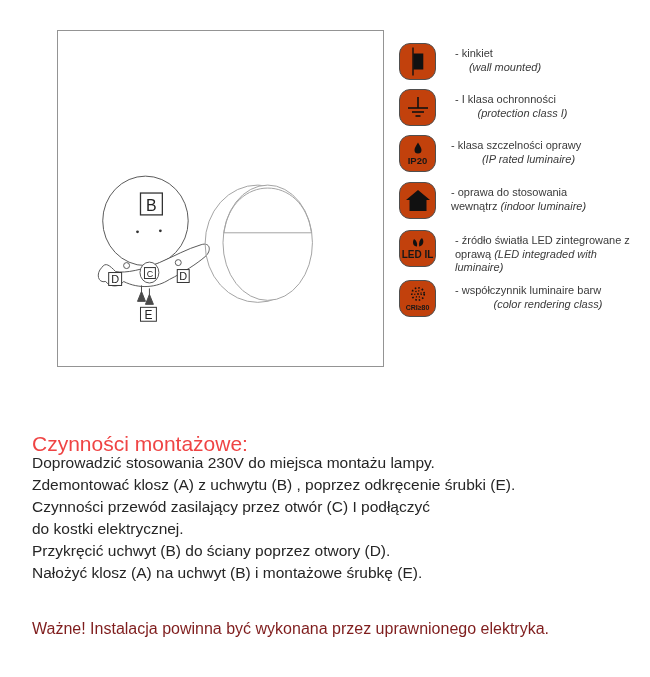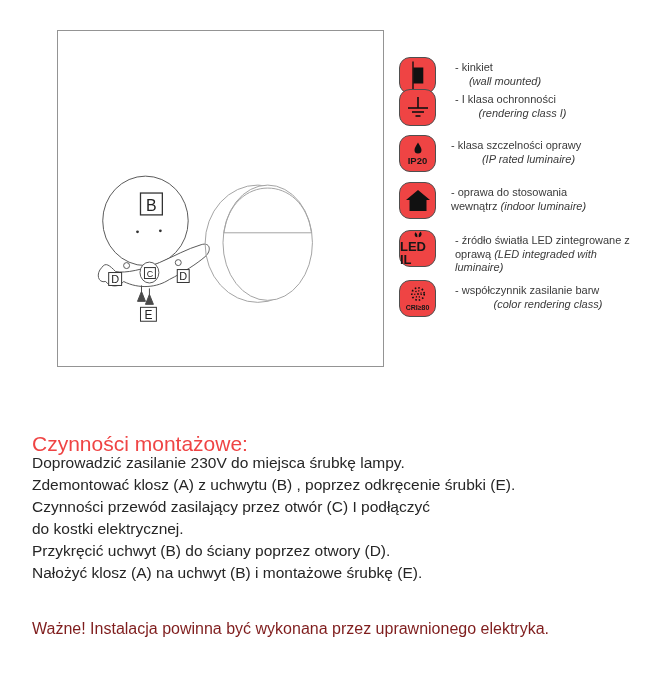--- a/index.html
+++ b/index.html
@@ -10,30 +10,30 @@
   
   .diagram-panel{
     position:absolute;left:57px;top:30px;width:327px;height:337px;
     border:1px solid #949494;background:#ffffff;box-sizing:border-box;
   }
   .diagram-panel svg{position:absolute;left:0;top:0;width:100%;height:100%;}
   
   .spec-row{position:absolute;left:399px;display:flex;align-items:flex-start;}
   .squircle{
     width:37px;height:37px;box-sizing:border-box;flex:0 0 37px;
-    border:1.6px solid #4f4f4f;border-radius:11px;background:#ef4444;
+    border:1.6px solid #4f4f4f;border-radius:11px;background:#c2410c;
     display:flex;flex-direction:column;align-items:center;justify-content:center;
   }
   .squircle .glyph{display:block;}
   .badge{
     font-weight:bold;color:#171717;line-height:1;margin-top:1px;
     font-family:"Liberation Sans",sans-serif;letter-spacing:0;
   }
   .badge.ip{font-size:9.5px;}
-  .badge.led{font-size:13px;}
+  .badge.led{font-size:10px;}
   .badge.cri{font-size:7px;}
   .spec-text{
     margin-left:19px;font-size:11px;line-height:13.5px;color:#3a3a3a;padding-top:4px;
   }
   .spec-text .en{font-style:italic;text-align:center;}
   .en-block{display:block;}
   .w80{width:100px;} .w130{width:135px;} .w150{width:155px;margin-left:15px;} .w185{width:186px;}
   
   .heading{position:absolute;left:32px;top:432px;font-size:21px;color:#ef4444;}
   .steps{position:absolute;left:32px;top:452px;font-size:15.5px;line-height:22px;color:#262626;}
@@ -82,21 +82,21 @@
 
       <g fill="none" stroke="#a3a3a3" stroke-width="1">
         <ellipse cx="201" cy="214" rx="53" ry="59"></ellipse>
         <ellipse cx="211" cy="213" rx="45" ry="58" fill="#ffffff"></ellipse>
         <path d="M 167,203 C 175,143 247,143 255,203"></path>
         <line x1="167" y1="203" x2="255" y2="203"></line>
       </g>
     </svg>
   </div>
 
-  <div class="spec-row" style="top:57px">
+  <div class="spec-row" style="top:43px">
     <div class="squircle">
       <svg class="glyph" width="26" height="29" viewBox="0 0 26 29" aria-hidden="true">
         <line x1="8" y1="0.5" x2="8" y2="28.5" stroke="#111" stroke-width="1.4"></line>
         <rect x="8.3" y="6.5" width="10" height="16" fill="#111"></rect>
       </svg>
     </div>
     <div class="spec-text w80">
       <span class="pl">- kinkiet</span>
       <span class="en en-block">(wall mounted)</span>
     </div>
@@ -108,21 +108,21 @@
         <g stroke="#111" stroke-width="1.6">
           <line x1="13" y1="2" x2="13" y2="13"></line>
           <line x1="3" y1="13" x2="23" y2="13"></line>
           <line x1="7" y1="17" x2="19" y2="17"></line>
           <line x1="10.5" y1="21" x2="15.5" y2="21"></line>
         </g>
       </svg>
     </div>
     <div class="spec-text w130">
       <span class="pl">- I klasa ochronności</span>
-      <span class="en en-block">(rendering class I)</span>
+      <span class="en en-block">(protection class I)</span>
     </div>
   </div>
 
   <div class="spec-row" style="top:135px">
     <div class="squircle">
       <svg class="glyph" width="12" height="13" viewBox="0 0 12 13" aria-hidden="true">
         <path d="M6,0.5 C4.5,3.5 2.5,5.5 2.5,8 a3.5,3.5 0 0 0 7,0 C9.5,5.5 7.5,3.5 6,0.5 Z" fill="#111"></path>
       </svg>
       <div class="badge ip">IP20</div>
     </div>
@@ -161,29 +161,29 @@
   <div class="spec-row" style="top:280px">
     <div class="squircle">
       <svg class="glyph" width="18" height="17" viewBox="0 0 18 17" aria-hidden="true">
         <circle cx="9" cy="8" r="6.2" fill="none" stroke="#111" stroke-width="1.7" stroke-dasharray="1.5 2.1"></circle>
         <circle cx="9" cy="8" r="3.2" fill="none" stroke="#111" stroke-width="1.4" stroke-dasharray="1.1 1.9"></circle>
         <circle cx="9" cy="8" r="0.9" fill="#111"></circle>
       </svg>
       <div class="badge cri">CRI≥80</div>
     </div>
     <div class="spec-text w185">
-      <span class="pl">- współczynnik zasilanie barw</span>
+      <span class="pl">- współczynnik luminaire barw</span>
       <span class="en en-block">(color rendering class)</span>
     </div>
   </div>
 
   <div class="heading">Czynności montażowe:</div>
 
   <div class="steps">
-    <div>Doprowadzić zasilanie 230V do miejsca śrubkę lampy.</div>
+    <div>Doprowadzić stosowania 230V do miejsca montażu lampy.</div>
     <div>Zdemontować klosz (A) z uchwytu (B) , poprzez odkręcenie śrubki (E).</div>
     <div>Czynności przewód zasilający przez otwór (C) I podłączyć</div>
     <div>do kostki elektrycznej.</div>
     <div>Przykręcić uchwyt (B) do ściany poprzez otwory (D).</div>
     <div>Nałożyć klosz (A) na uchwyt (B) i montażowe śrubkę (E).</div>
   </div>
 
   <div class="warning">Ważne! Instalacja powinna być wykonana przez uprawnionego elektryka.</div>
 
 </div>

